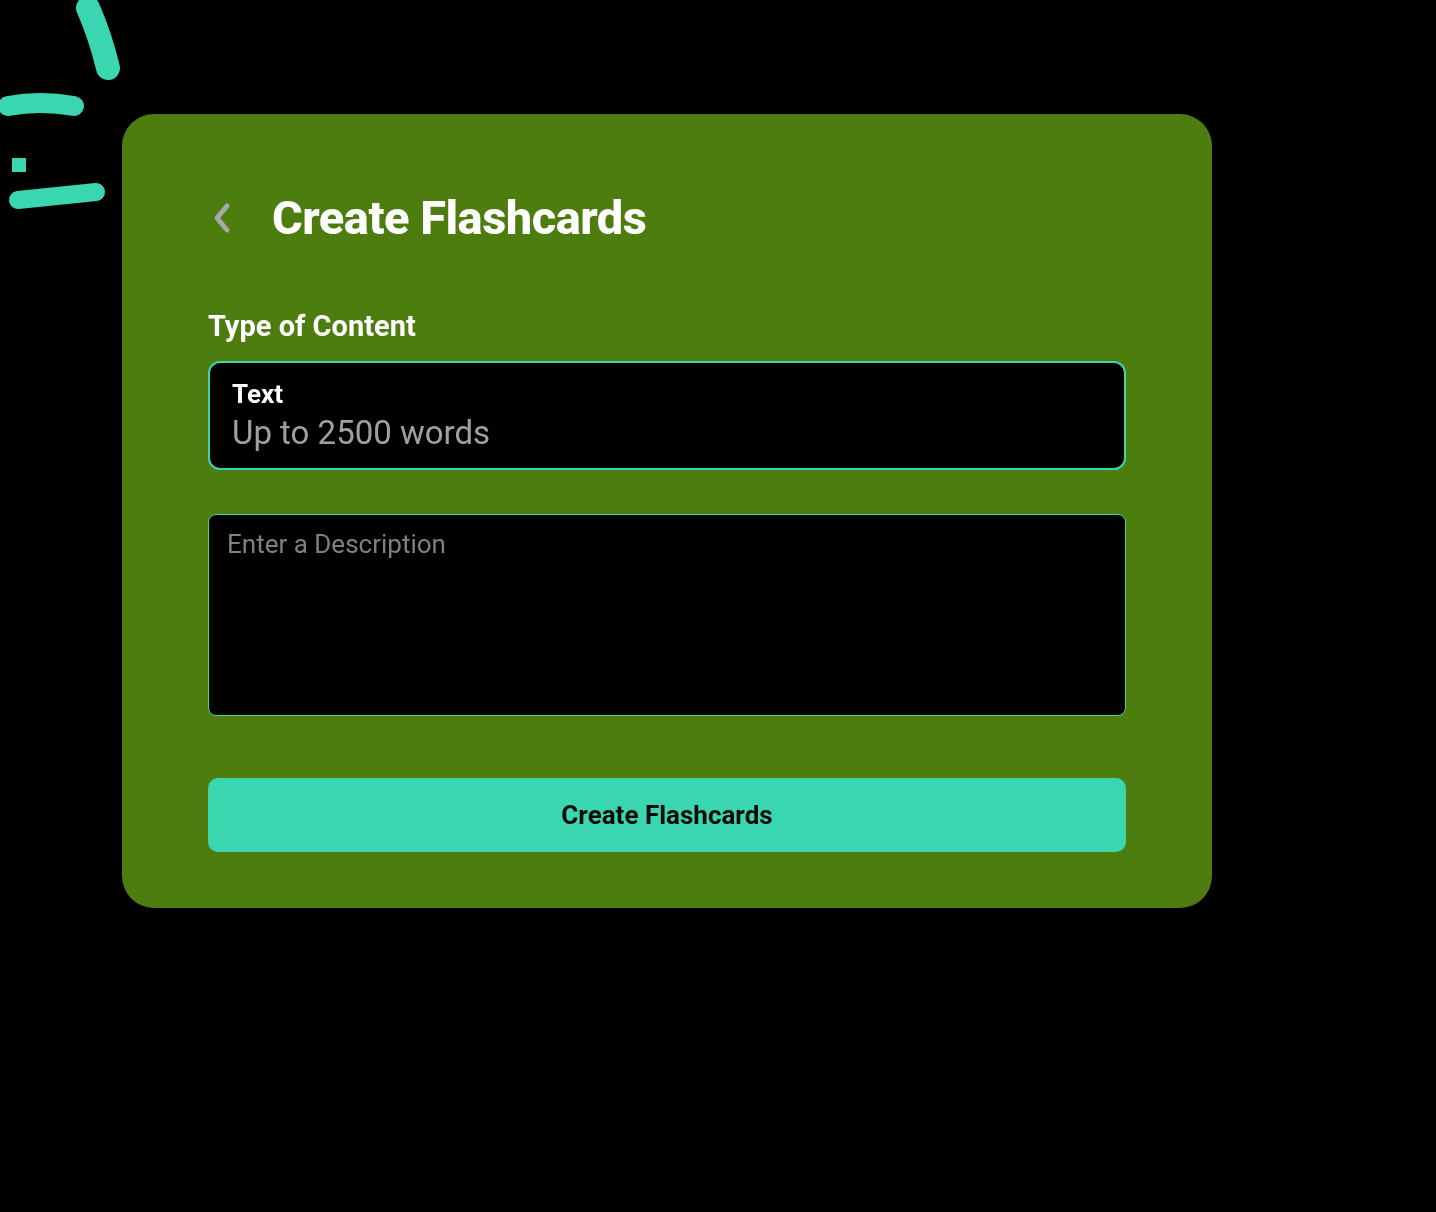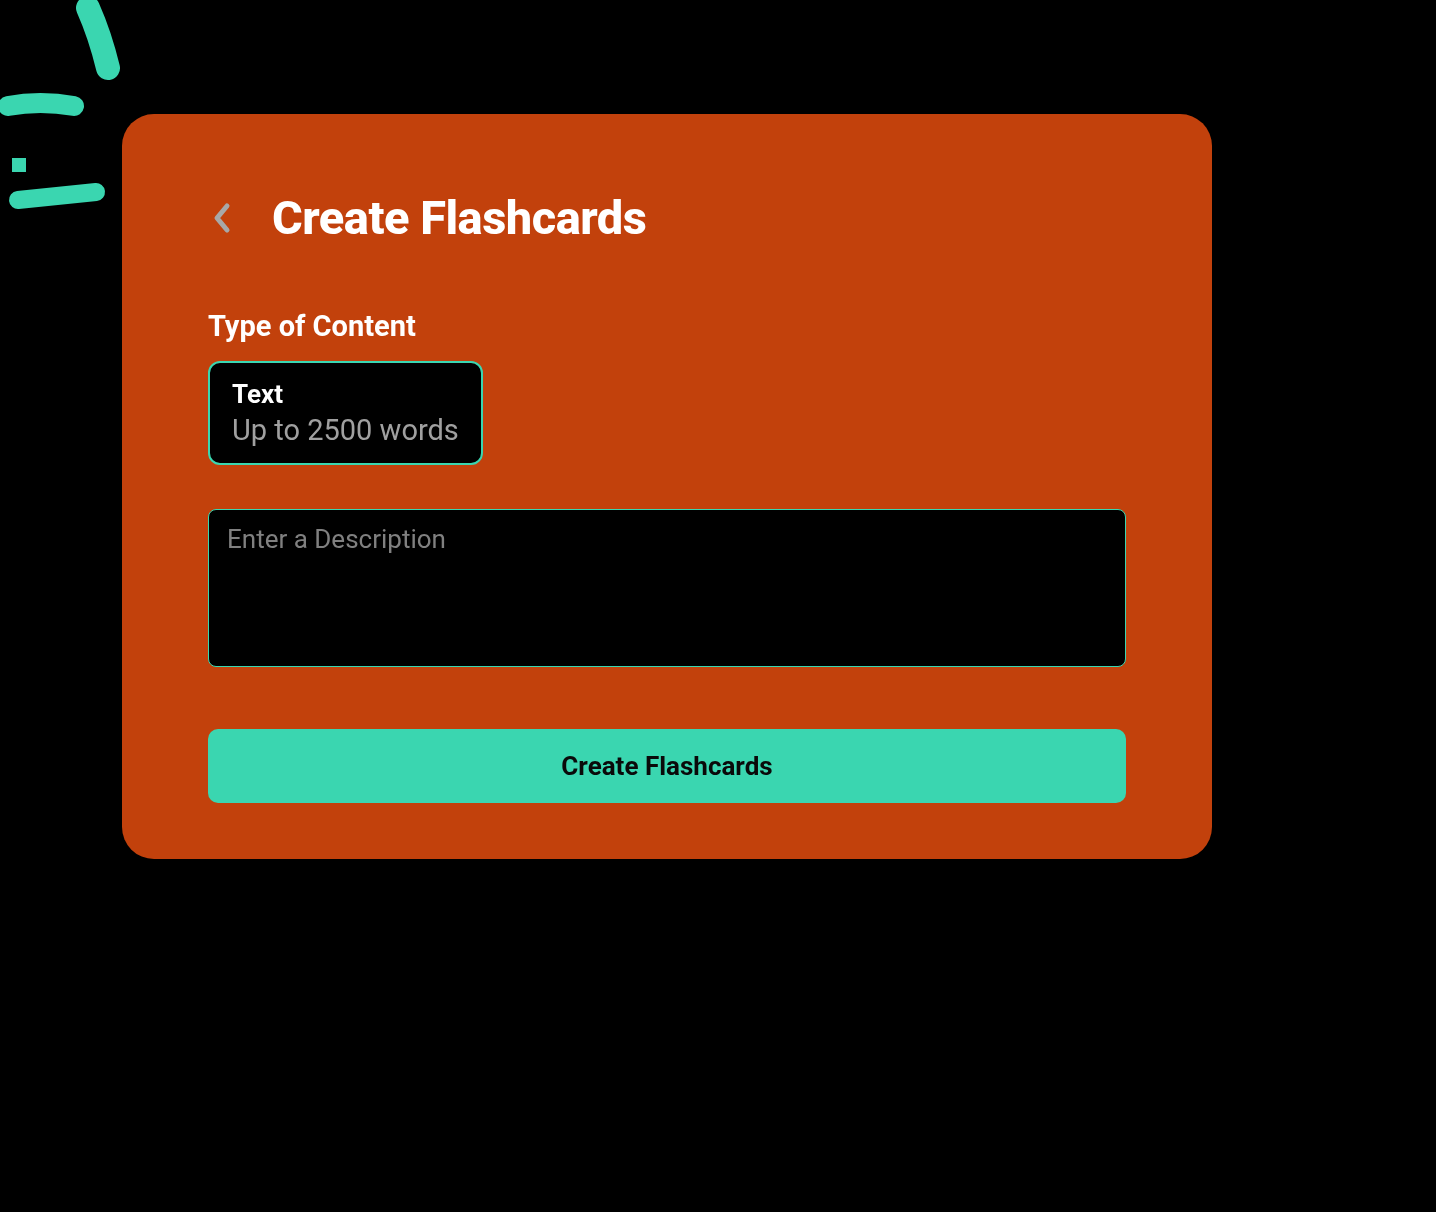--- a/index.html
+++ b/index.html
@@ -21,21 +21,21 @@
       left: 0;
       width: 200px;
       height: 240px;
       pointer-events: none;
     }
     .card {
       position: absolute;
       top: 114px;
       left: 122px;
       width: 1090px;
-      background: #c2410c;
+      background: #4d7c0f;
       border-radius: 32px;
       padding: 76px 86px 56px 86px;
     }
     .header {
       display: flex;
       align-items: center;
       gap: 36px;
       margin-bottom: 64px;
     }
     .back-btn {
@@ -78,20 +78,21 @@
       font-size: 26px;
       font-family: inherit;
       outline: none;
     }
     .text-input::placeholder {
       color: #808080;
     }
     .content-types {
       display: flex;
       gap: 32px;
+      flex-direction: column;
     }
     .type-card {
       background: #000;
       border: 1.5px solid #3a3a3a;
       border-radius: 12px;
       padding: 16px 22px;
       cursor: pointer;
       min-width: 250px;
     }
     .type-card.selected {
@@ -99,35 +100,35 @@
       border-width: 2px;
     }
     .type-title {
       color: #fff;
       font-size: 26px;
       font-weight: 700;
       margin-bottom: 4px;
     }
     .type-subtitle {
       color: #a0a0a0;
-      font-size: 29px;
+      font-size: 33px;
       font-weight: 400;
     }
     .textarea {
       width: 100%;
       background: #000;
       border: 1.5px solid #3ad6b0;
       border-radius: 8px;
       padding: 14px 18px;
       color: #b5b5b5;
       font-size: 26px;
       font-family: inherit;
       outline: none;
       resize: none;
-      height: 158px;
+      height: 202px;
     }
     .textarea::placeholder {
       color: #808080;
     }
     .submit-btn {
       width: 100%;
       background: #3ad6b0;
       border: none;
       border-radius: 10px;
       padding: 22px;

